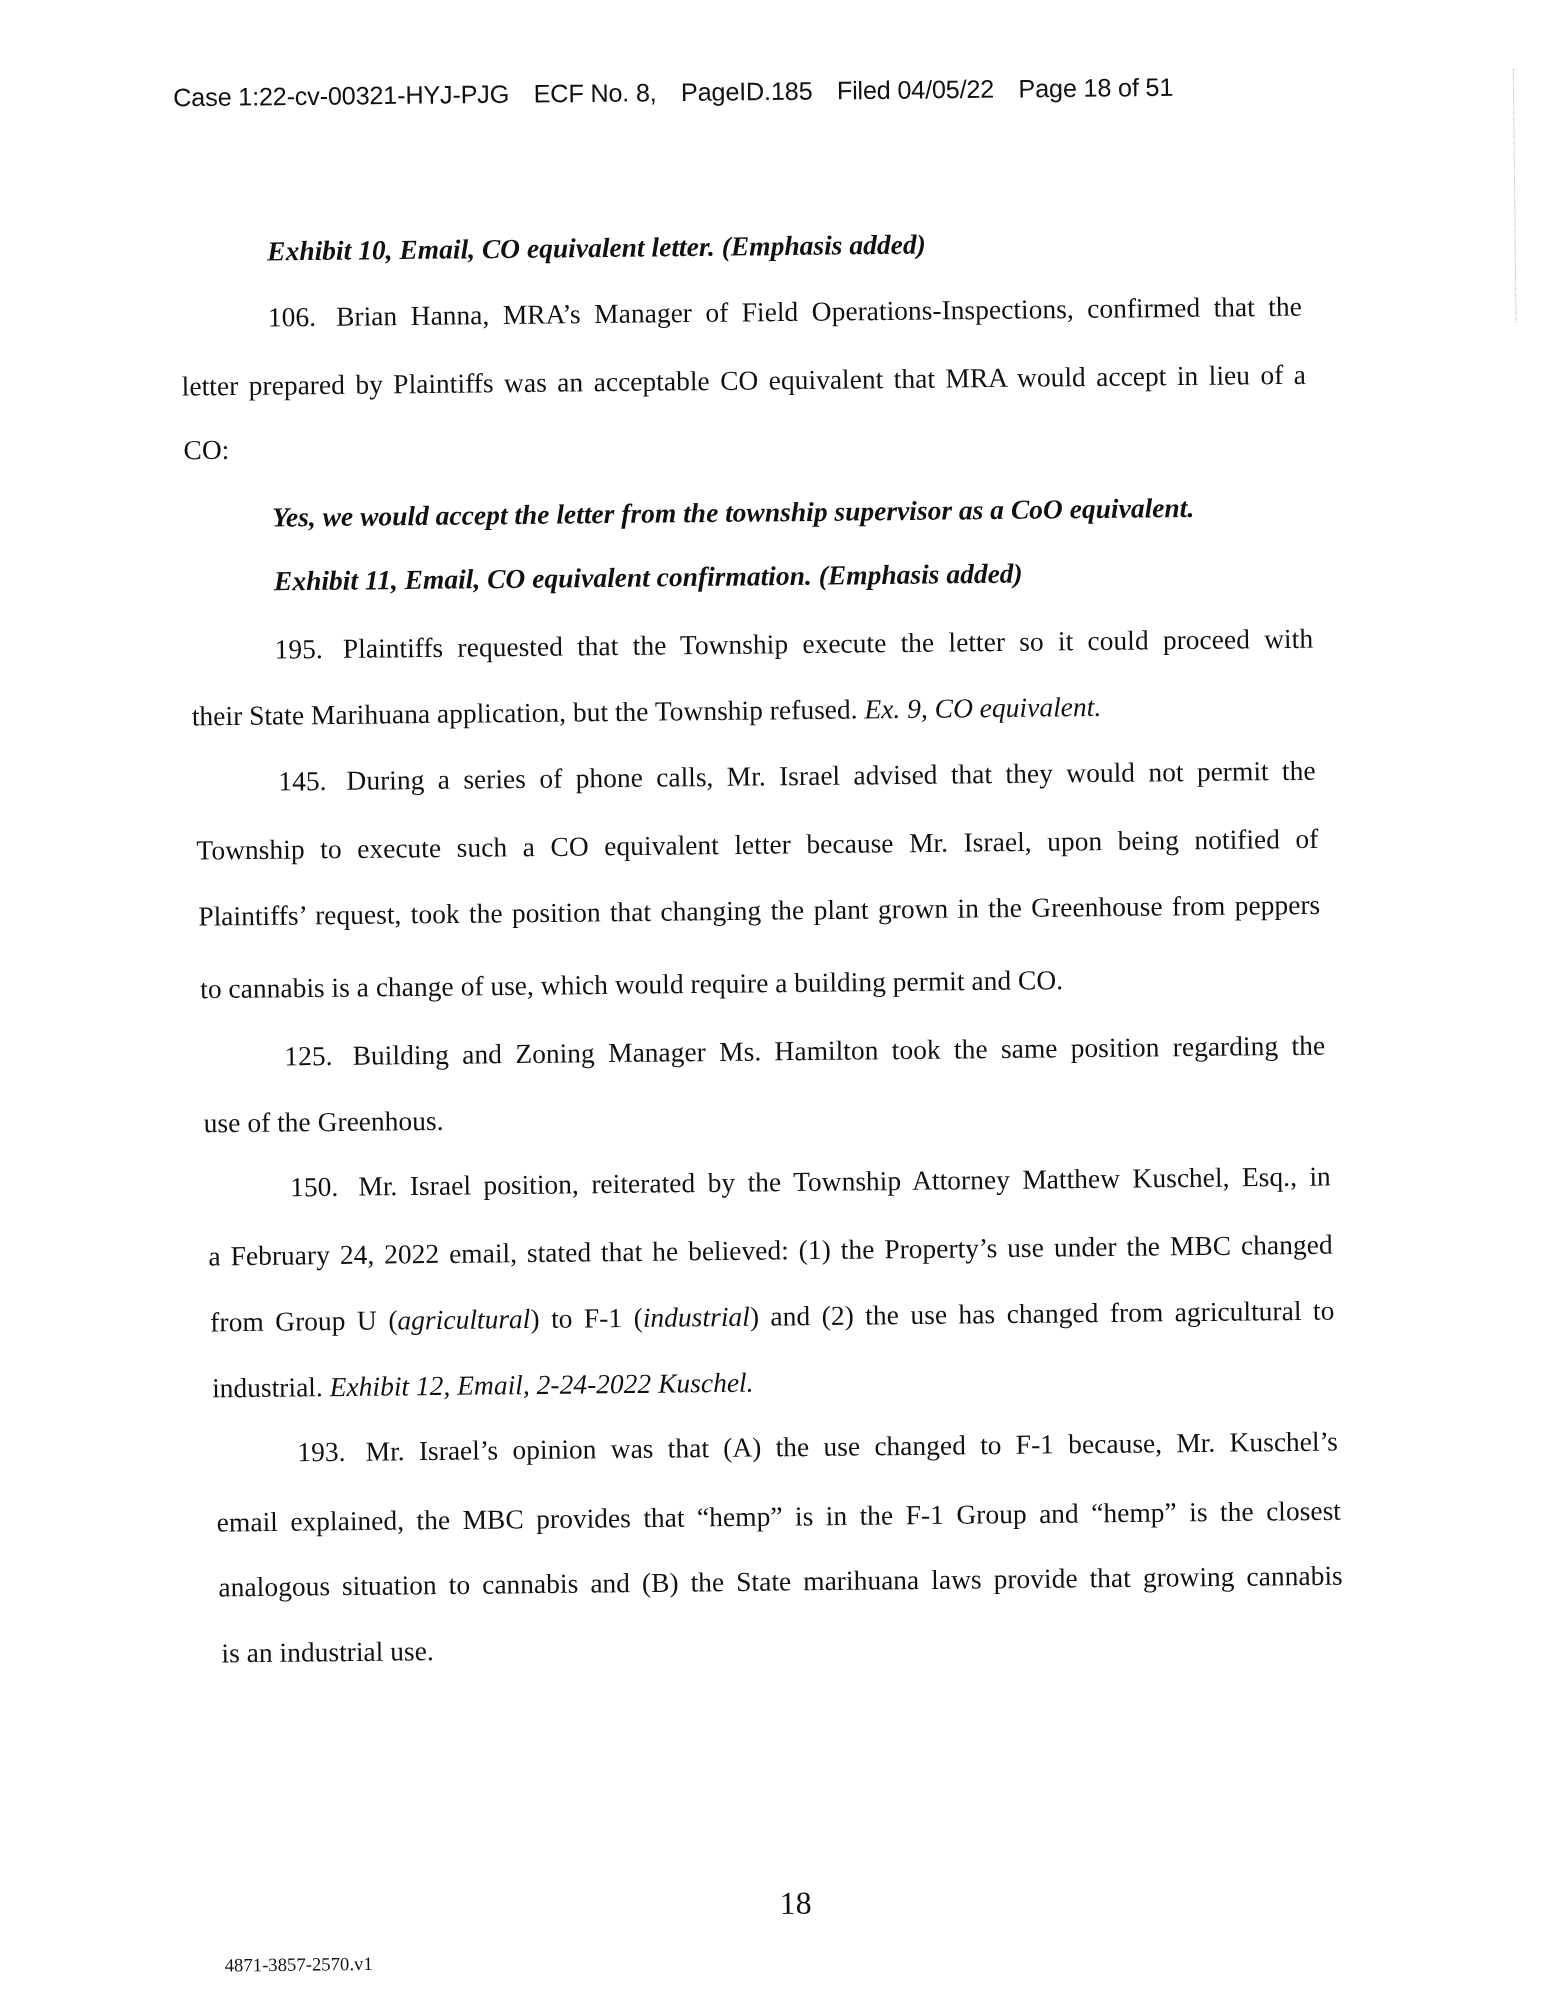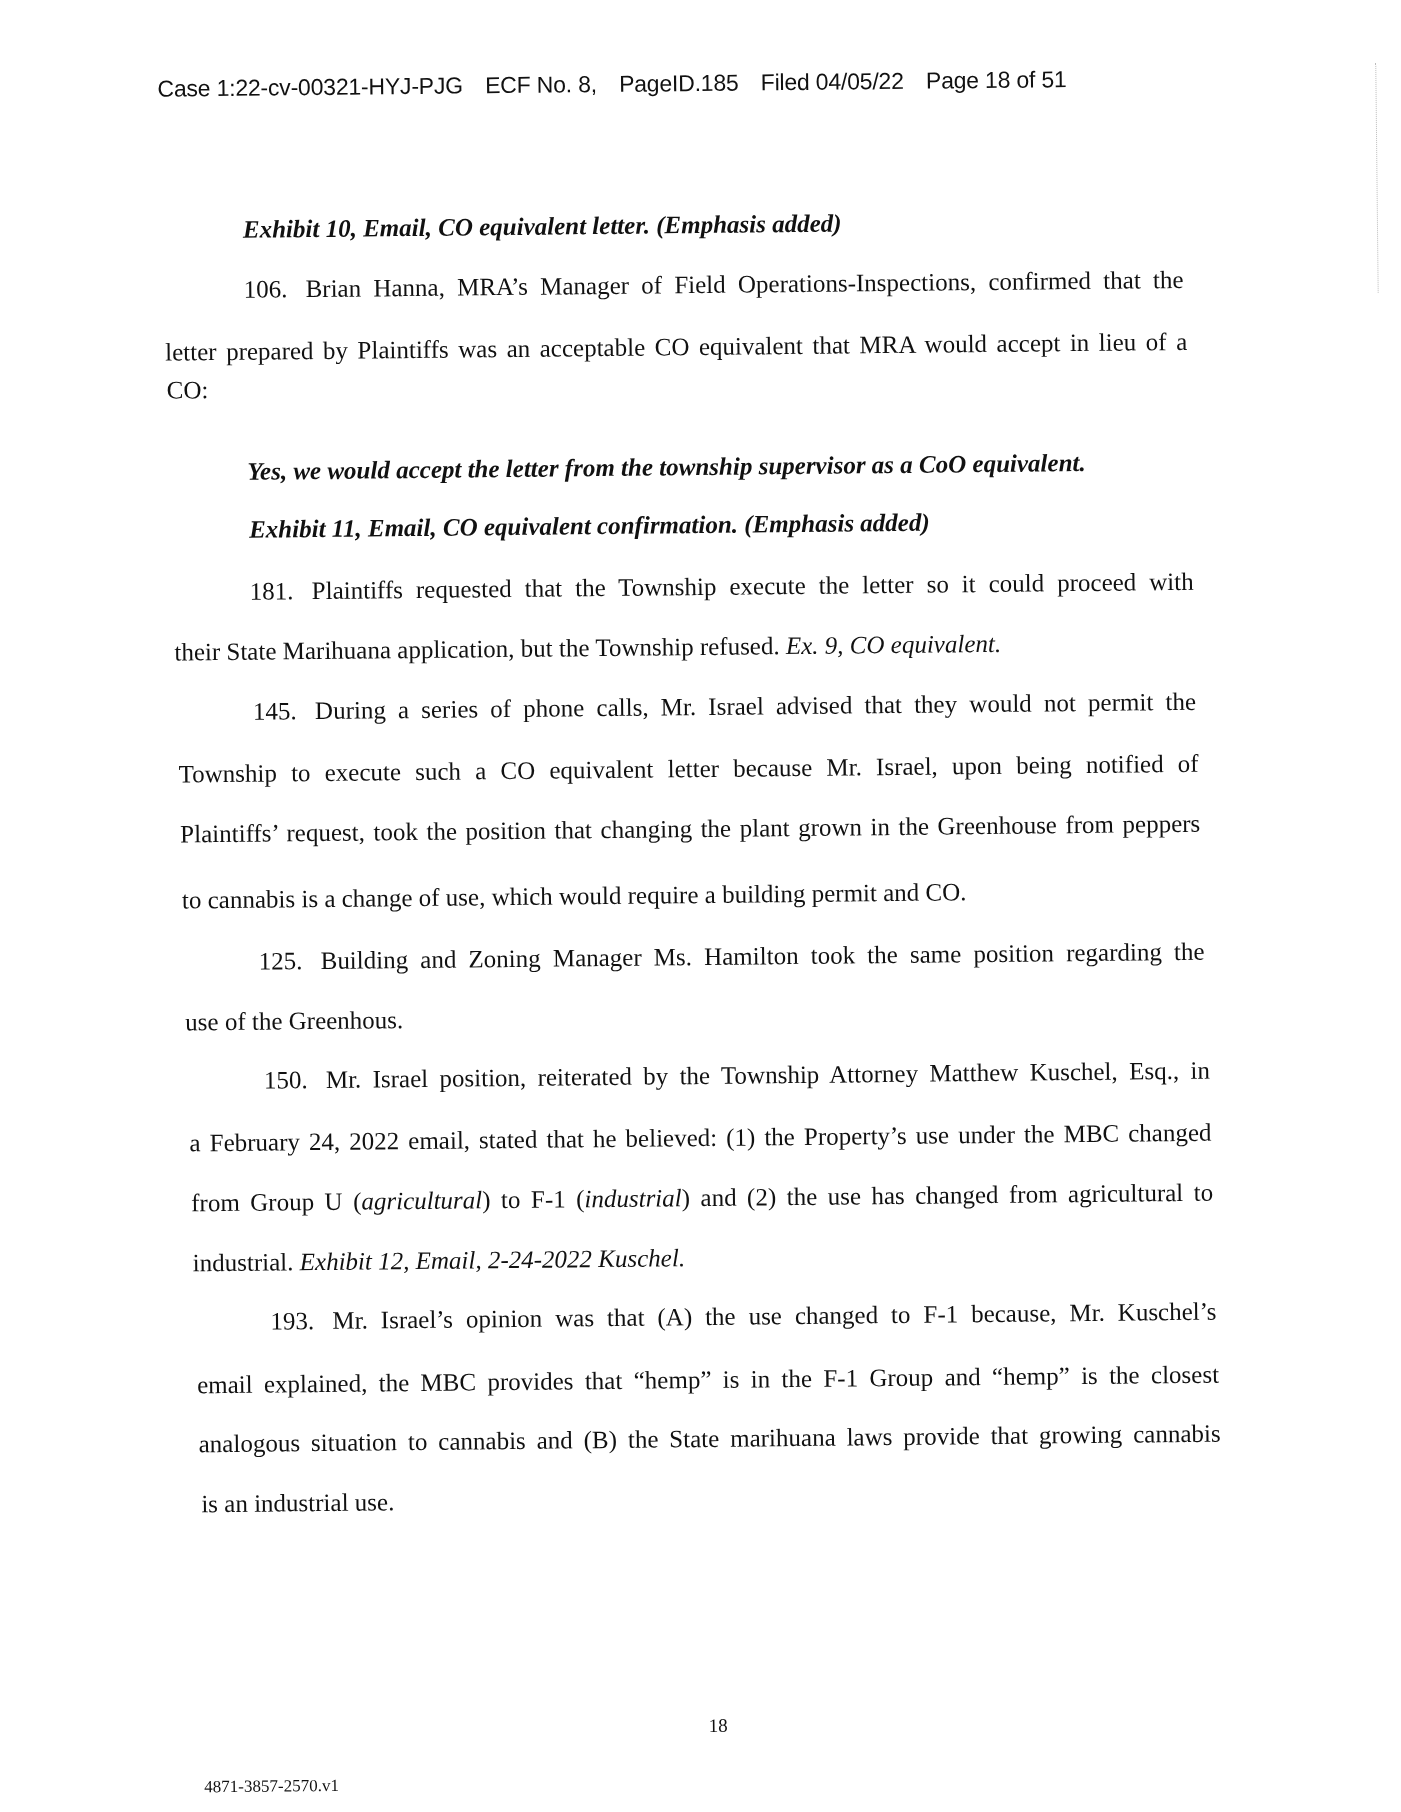--- a/index.html
+++ b/index.html
@@ -17,21 +17,21 @@
     .ln {
       position: absolute; font-family: "Liberation Serif", serif; font-size: 25px;
       color: #111; white-space: nowrap; line-height: 30px;
     }
     .just { text-align: justify; text-align-last: justify; }
     .bi { font-weight: bold; font-style: italic; }
     .it { font-style: italic; }
     .num { display: inline-block; width: 62px; }
     .pageno {
       position: absolute; left: 700px; top: 1715px; font-family: "Liberation Serif", serif;
-      font-size: 19px; color: #111;
+      font-size: 29px; color: #111;
     }
     .docid {
       position: absolute; left: 195px; top: 1772px; font-family: "Liberation Serif", serif;
       font-size: 17px; color: #111;
     }
     .scanline {
       position: absolute; left: 1384px; top: 70px; width: 1px; height: 230px;
       border-left: 1px dotted #bbb;
     }
   </style>
@@ -47,26 +47,26 @@
     <span>Filed 04/05/22</span>
     <span>Page 18 of 51</span>
   </div>
 
   <div class="scanline"></div>
 
   <div class="ln bi" style="left:250px; top:210px;">Exhibit 10, Email, CO equivalent letter. (Emphasis added)</div>
 
   <div class="ln just" style="left:250px; top:270px; width:940px;"><span class="num">106.</span><span>Brian Hanna, MRA’s Manager of Field Operations-Inspections, confirmed that the</span></div>
   <div class="ln just" style="left:171px; top:332px; width:1022px;">letter prepared by Plaintiffs was an acceptable CO equivalent that MRA would accept in lieu of a</div>
-  <div class="ln" style="left:172px; top:370px;">CO:</div>
+  <div class="ln" style="left:172px; top:390px;">CO:</div>
 
   <div class="ln bi" style="left:252px; top:452px;">Yes, we would accept the letter from the township supervisor as a CoO equivalent.</div>
   <div class="ln bi" style="left:253px; top:510px;">Exhibit 11, Email, CO equivalent confirmation. (Emphasis added)</div>
 
-  <div class="ln just" style="left:253px; top:572px; width:944px;"><span class="num">181.</span><span>Plaintiffs requested that the Township execute the letter so it could proceed with</span></div>
+  <div class="ln just" style="left:253px; top:572px; width:944px;"><span class="num">195.</span><span>Plaintiffs requested that the Township execute the letter so it could proceed with</span></div>
   <div class="ln" style="left:177px; top:632px;"><span>their State Marihuana application, but the Township refused.</span> <span class="it">Ex. 9, CO equivalent.</span></div>
 
   <div class="ln just" style="left:255px; top:692px; width:943px;"><span class="num">145.</span><span>During a series of phone calls, Mr. Israel advised that they would not permit the</span></div>
   <div class="ln just" style="left:180px; top:754px; width:1020px;">Township to execute such a CO equivalent letter because Mr. Israel, upon being notified of</div>
   <div class="ln just" style="left:181px; top:814px; width:1020px;">Plaintiffs’ request, took the position that changing the plant grown in the Greenhouse from peppers</div>
   <div class="ln" style="left:182px; top:880px;">to cannabis is a change of use, which would  require a building permit and CO.</div>
 
   <div class="ln just" style="left:258px; top:942px; width:946px;"><span class="num">125.</span><span>Building and Zoning Manager Ms. Hamilton took the same position regarding the</span></div>
   <div class="ln" style="left:184px; top:1002px;">use of the Greenhous.</div>
 

